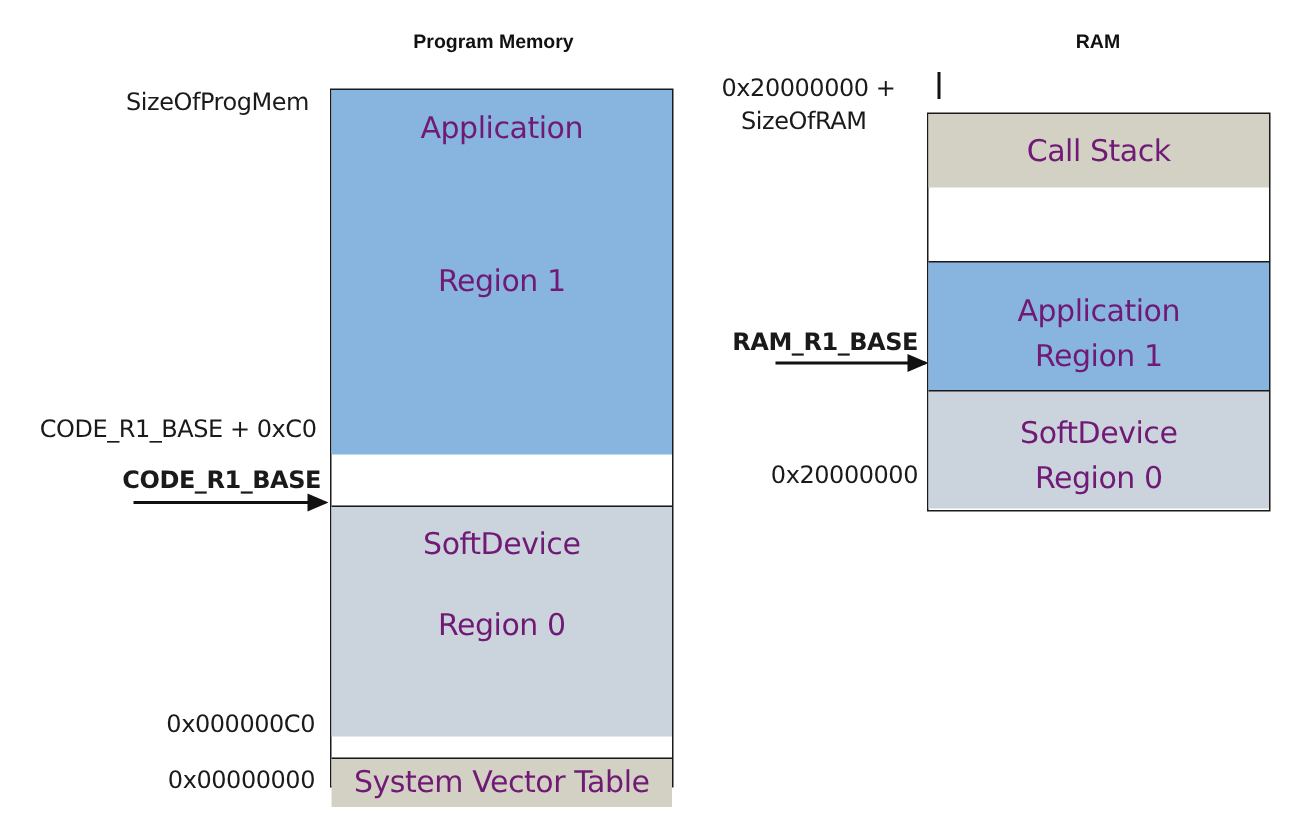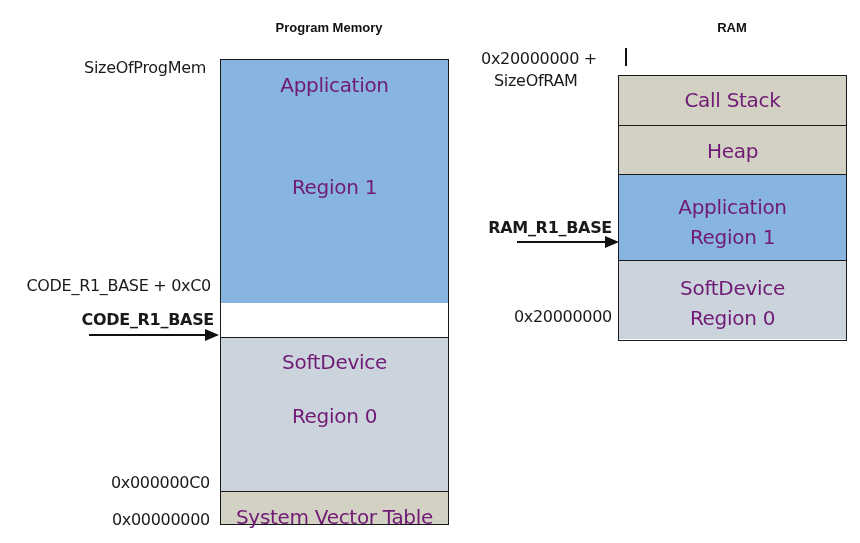--- a/index.html
+++ b/index.html
@@ -34,41 +34,38 @@
 
 <div class="col" style="left:220px; top:59px; width:229px; height:466px;">
   <div class="blk app" style="top:0; height:243px; padding-top:13px;">
     <span>Application</span>
     <span style="margin-top:78px;">Region 1</span>
   </div>
   <div class="blk sd bt" style="top:277px; height:154px; padding-top:12px;">
     <span>SoftDevice</span>
     <span style="margin-top:30px;">Region 0</span>
   </div>
-  <div class="blk vt bt" style="top:431px; height:33px; padding-top:13px;">
+  <div class="blk vt bt" style="top:445px; height:33px; padding-top:3px;">
     <span>System Vector Table</span>
   </div>
 </div>
 
 <div class="title" style="left:632px; top:20px; width:200px;">RAM</div>
 
 <div class="lbl" style="left:481px; top:49px;">0x20000000 +</div>
 <div class="lbl" style="left:494px; top:71px;">SizeOfRAM</div>
 <div class="tick" style="left:625px; top:48px; height:18px;"></div>
 <div class="lbl r bold" style="left:440px; top:218px; width:172px;">RAM_R1_BASE</div>
 <div class="arrow" style="left:517px; top:241px; width:100px;"></div>
 <div class="lbl r" style="left:440px; top:307px; width:172px;">0x20000000</div>
 
 <div class="col" style="left:618px; top:75px; width:229px; height:266px;">
   <div class="blk vt" style="top:0; height:49px; padding-top:12px;">
     <span>Call Stack</span>
   </div>
-  <div class="blk vt bt" style="top:49px; height:49px; padding-top:13px;">
-    <span>Heap</span>
-  </div>
   <div class="blk app bt" style="top:98px; height:86px; padding-top:20px;">
     <span>Application</span>
     <span style="margin-top:6px;">Region 1</span>
   </div>
   <div class="blk sd bt" style="top:184px; height:79px; padding-top:15px;">
     <span>SoftDevice</span>
     <span style="margin-top:6px;">Region 0</span>
   </div>
 </div>
 

